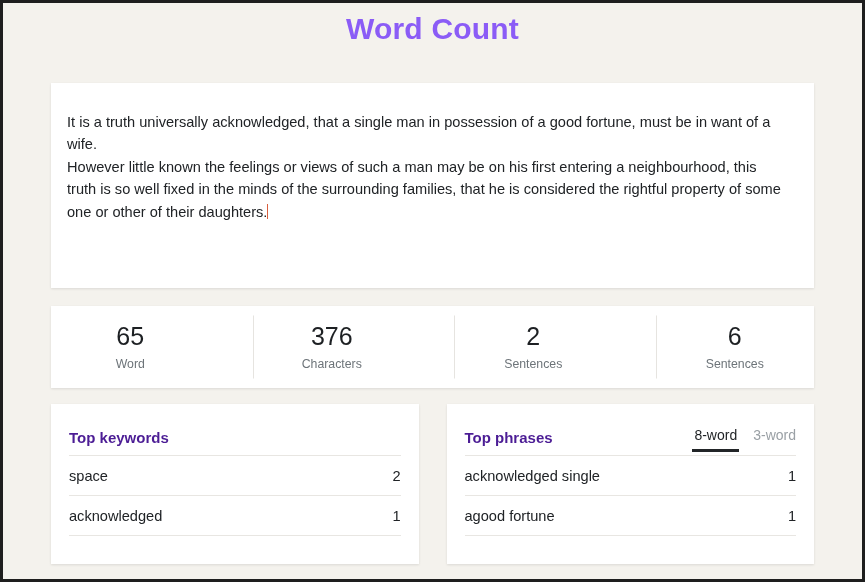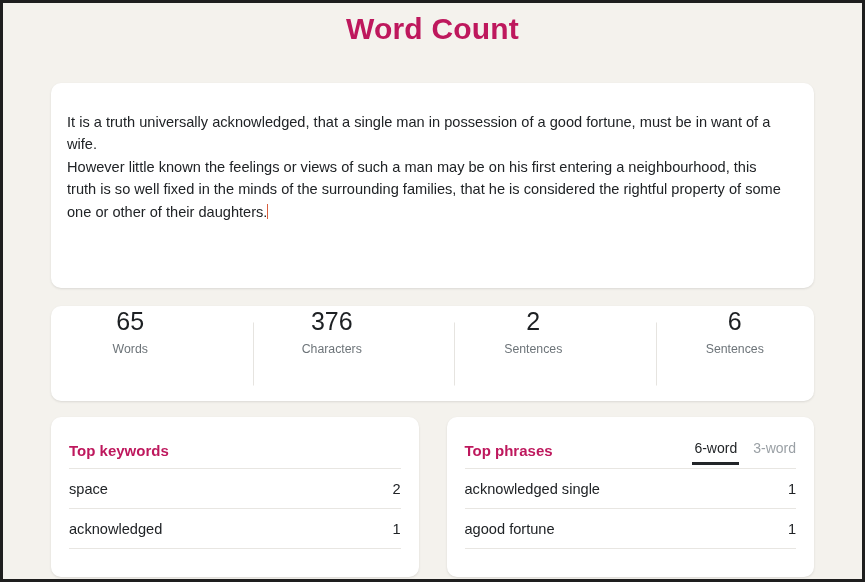--- a/index.html
+++ b/index.html
@@ -27,35 +27,35 @@
     box-sizing: border-box;
   }
 
   
   .site-title {
     margin: 0;
     padding-top: 9px;
     text-align: center;
     font-size: 30px;
     font-weight: bold;
-    color: #be185d;
+    color: #8b5cf6;
     letter-spacing: 0.2px;
   }
   .site-subtitle {
     margin: 0;
     padding-top: 15px;
     text-align: center;
     font-size: 15px;
     color: #5d6468;
   }
 
   
   .card {
     background: #ffffff;
-    border-radius: 10px;
+    border-radius: 0;
     box-shadow: 0 1px 3px rgba(0,0,0,0.07), 0 1px 2px rgba(0,0,0,0.04);
   }
 
   .editor-card {
     margin: 37px 48px 0 48px;
     height: 205px;
     box-sizing: border-box;
     padding: 28px 26px 10px 16px;
     overflow: hidden;
   }
@@ -74,22 +74,23 @@
     width: 1px;
     height: 15px;
     background: #d95f3e;
     vertical-align: -2px;
     margin-left: 0px;
   }
 
   
   .stats-card {
     margin: 18px 48px 0 48px;
-    height: 95px;
-    display: flex;
+    height: 82px;
+    display: flex;
+    align-items: center;
     box-sizing: border-box;
     gap: 43px;
   }
   .stat {
     flex: 1 1 0;
     text-align: center;
     position: relative;
     padding: 0 4px;
   }
   .stat + .stat::before {
@@ -132,21 +133,21 @@
   .panel-head {
     display: flex;
     align-items: flex-end;
     justify-content: space-between;
     height: 51px;
     position: relative;
   }
   .panel-title {
     font-size: 15px;
     font-weight: bold;
-    color: #be185d;
+    color: #4c1d95;
     padding-bottom: 9px;
   }
   .tabs {
     display: flex;
     gap: 16px;
     padding-bottom: 3px;
   }
   .tab {
     font-size: 14px;
     color: #9aa0a5;
@@ -198,21 +199,21 @@
     <h1 class="site-title">Word Count</h1>
 
     <div class="card editor-card">
       <span class="editor-text">It is a truth universally acknowledged, that a single man in possession of a good fortune, must be in want of a wife.
 However little known the feelings or views of such a man may be on his first entering a neighbourhood, this truth is so well fixed in the minds of the surrounding families, that he is considered the rightful property of some one or other of their daughters.</span><span class="caret"></span>
     </div>
 
     <div class="card stats-card">
       <div class="stat">
         <div class="stat-value">65</div>
-        <div class="stat-label">Words</div>
+        <div class="stat-label">Word</div>
       </div>
       <div class="stat">
         <div class="stat-value">376</div>
         <div class="stat-label">Characters</div>
       </div>
       <div class="stat">
         <div class="stat-value">2</div>
         <div class="stat-label">Sentences</div>
       </div>
       <div class="stat">
@@ -235,21 +236,21 @@
         <div class="row">
           <div class="row-term">acknowledged</div>
           <div class="row-count">1</div>
         </div>
       </div>
 
       <div class="card panel">
         <div class="panel-head">
           <div class="panel-title">Top phrases</div>
           <div class="tabs">
-            <div class="tab active">6-word</div>
+            <div class="tab active">8-word</div>
             <div class="tab">3-word</div>
           </div>
         </div>
         <div class="panel-rule"></div>
         <div class="row">
           <div class="row-term">acknowledged single</div>
           <div class="row-count">1</div>
         </div>
         <div class="row">
           <div class="row-term">agood fortune</div>

